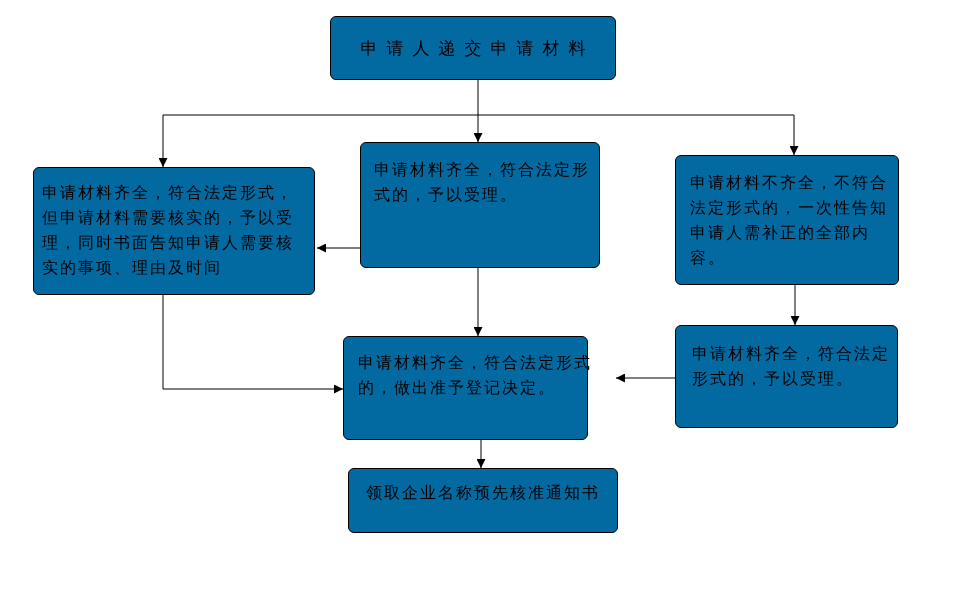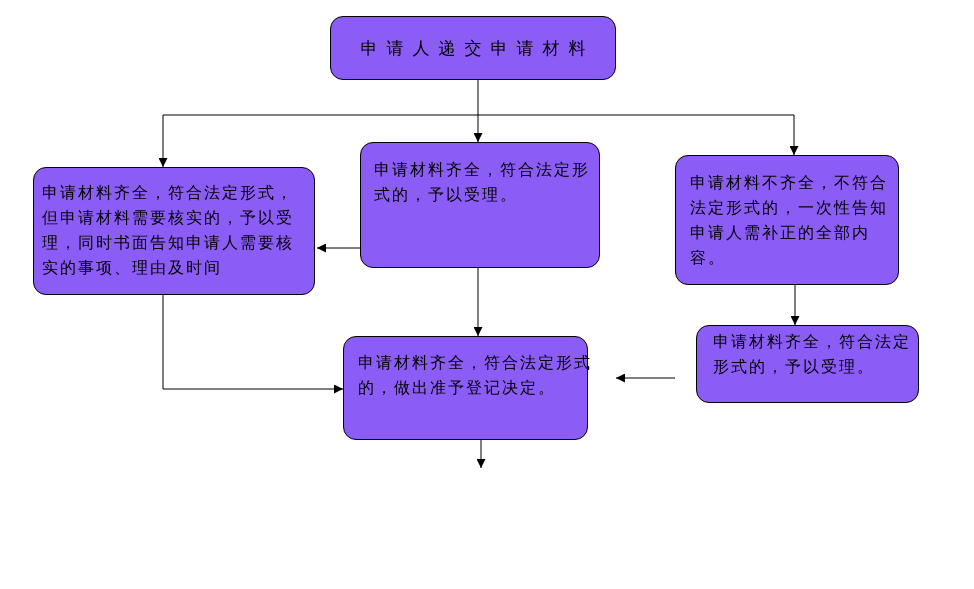--- a/index.html
+++ b/index.html
@@ -8,39 +8,39 @@
     width:974px;height:589px;
     background:#ffffff;
     font-family:"DejaVu Sans", sans-serif;
     color:#000000;
     overflow:hidden;
   }
   .wires{position:absolute;left:0;top:0;}
   .node{
     position:absolute;
     box-sizing:border-box;
-    background:#8b5cf6;
+    background:#0369a1;
     border:1px solid #000000;
-    border-radius:13px;
+    border-radius:6px;
     font-size:16px;
     line-height:25px;
     letter-spacing:2px;
     white-space:pre;
   }
   .node-title{
     display:flex;align-items:center;justify-content:center;
     font-size:17px;
     letter-spacing:9px;
     text-indent:9px; 
   }
   .node-left   {left:33px;  top:167px; width:282px; height:128px; padding:12px 10px 0 8px;}
   .node-top    {left:330px; top:16px;  width:286px; height:64px;}
   .node-mid    {left:360px; top:142px; width:240px; height:126px; padding:14px 8px 0 13px;}
   .node-right  {left:675px; top:155px; width:224px; height:130px; padding:14px 8px 0 14px;}
-  .node-right2 {left:696px; top:325px; width:223px; height:78px; padding:3px 8px 0 16px;}
+  .node-right2 {left:675px; top:325px; width:223px; height:103px; padding:15px 8px 0 16px;}
   .node-center {left:343px; top:336px; width:245px; height:104px; padding:13px 8px 0 14px;}
   .node-bottom {left:348px; top:468px; width:270px; height:65px;  padding:11px 0 0 0; text-align:center;}
 </style>
 </head>
 <body>
 
 <div class="stage">
 
   <svg class="wires" width="974" height="589" viewBox="0 0 974 589">
     <defs>
@@ -84,14 +84,15 @@
 法定形式的，一次性告知
 申请人需补正的全部内
 容。</div>
 
   <div class="node node-right2">申请材料齐全，符合法定
 形式的，予以受理。</div>
 
   <div class="node node-center">申请材料齐全，符合法定形式
 的，做出准予登记决定。</div>
 
+  <div class="node node-bottom">领取企业名称预先核准通知书</div>
 
 </div>
 
 </body></html>

